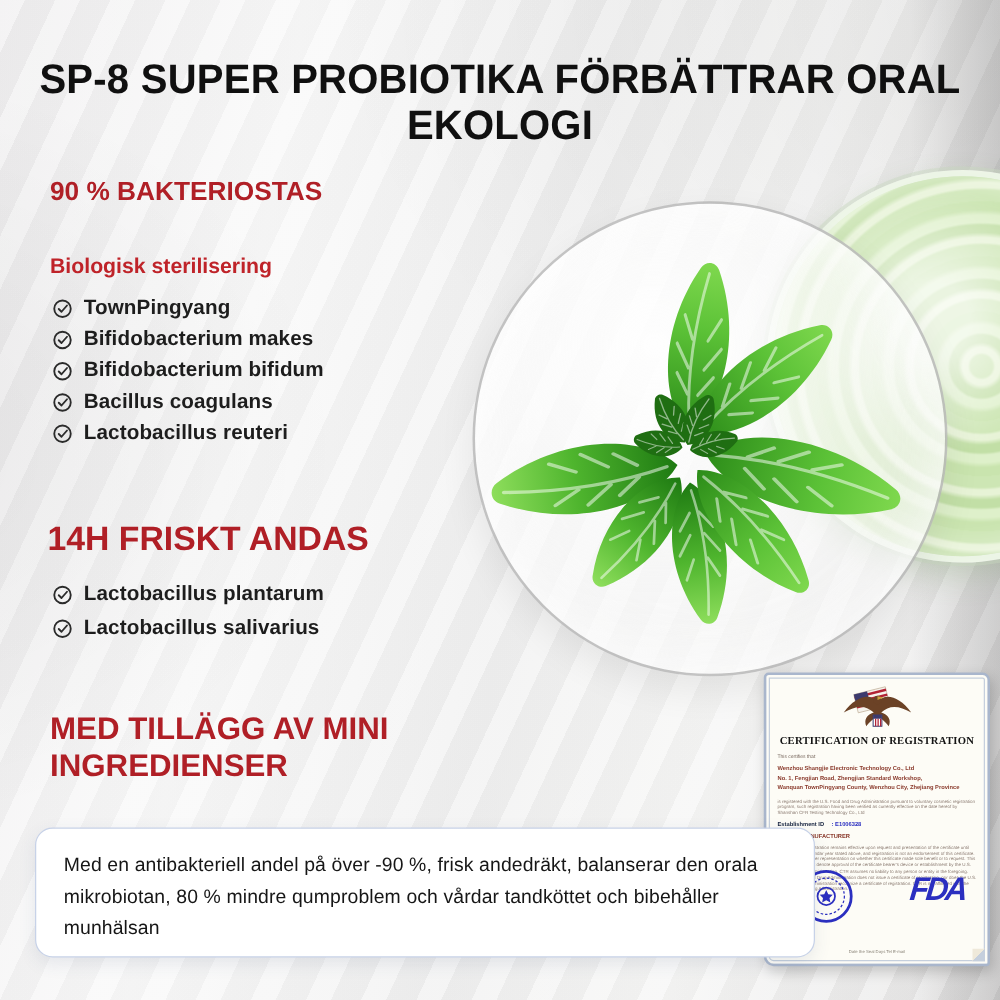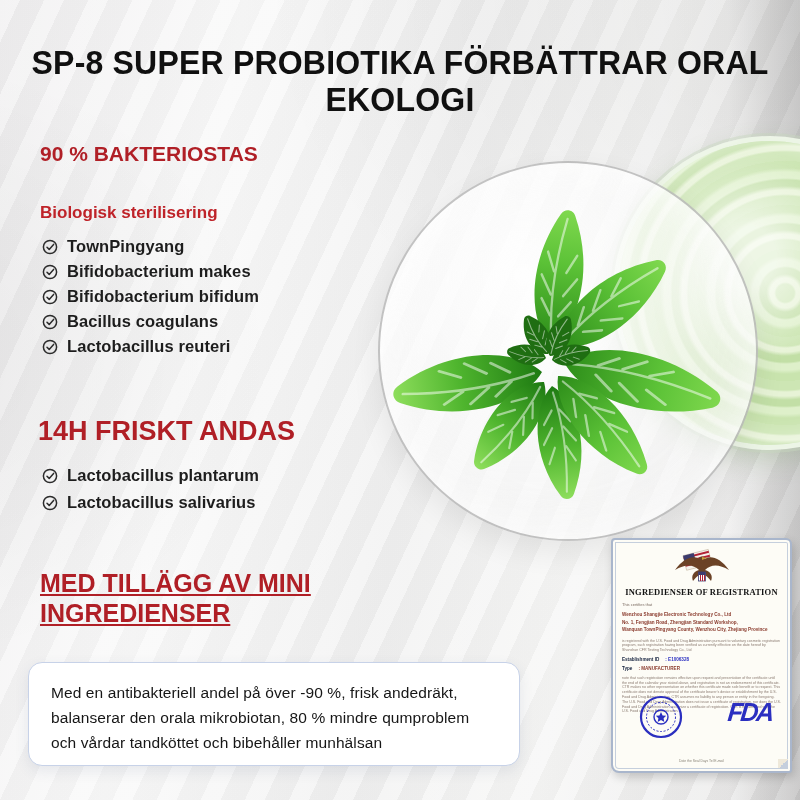--- a/index.html
+++ b/index.html
@@ -20,21 +20,21 @@
     font-size:33px;line-height:37px;font-weight:bold;color:#101010;
     letter-spacing:.2px;transform:scaleX(.97);transform-origin:center;
   }
   
   .h-red{color:#b01f26;font-weight:bold;}
   #h-bakteriostas{left:40px;top:142px;font-size:21px;}
   .sub-red{left:40px;color:#bf2329;font-weight:bold;font-size:17px;}
   #sub1{top:179px;}
   #sub2{top:203px;}
   #h-andas{left:38px;top:416px;font-size:27px;}
-  #h-ingredienser{left:40px;top:568px;font-size:25px;line-height:30px;width:430px;text-decoration:underline;}
+  #h-ingredienser{left:40px;top:568px;font-size:25px;line-height:30px;width:430px;}
   
   .clist{left:42px;}
   #list1{top:234px;}
   #list2{top:462px;}
   .citem{display:flex;align-items:center;height:25px;}
   #list2 .citem{height:27px;}
   .cicon{width:16px;height:16px;margin-right:9px;flex:0 0 16px;}
   .clabel{font-size:16.5px;font-weight:600;color:#1d1d1d;letter-spacing:.1px;}
   
   #gel-dish{
@@ -48,21 +48,21 @@
   }
   #glass-circle{
     left:378px;top:161px;width:376px;height:376px;border-radius:50%;
     border:2px solid rgba(150,150,150,.55);
     background:radial-gradient(circle at 38% 30%, rgba(255,255,255,.92), rgba(250,250,250,.62) 55%, rgba(238,238,238,.55));
     box-shadow:0 12px 30px rgba(0,0,0,.07), inset 0 0 50px rgba(255,255,255,.85);
   }
   #mint{left:392px;top:176px;}
   
   #infobox{
-    left:28px;top:662px;width:492px;height:104px;background:#ffffff;
+    left:28px;top:662px;width:624px;height:104px;background:#ffffff;
     border:1.5px solid #c7d2e8;border-radius:14px;box-sizing:border-box;
     padding:17px 22px 16px 22px;z-index:6;
     box-shadow:0 5px 14px rgba(60,80,120,.10);
   }
   #infobox .txt{font-size:15.5px;line-height:25px;font-weight:500;color:#161616;letter-spacing:.1px;}
   
   #certificate{
     left:611px;top:538px;width:181px;height:235px;background:#fdfcf6;z-index:3;
     border:2px solid #a9b6cc;border-radius:4px 6px 3px 8px;box-sizing:border-box;
     box-shadow:inset 0 0 0 2px #fdfcf6, inset 0 0 0 3px #c5cfdd, 2px 4px 10px rgba(0,0,0,.18);
@@ -205,21 +205,21 @@
         <rect x="14" y="13.5" width="26" height="2" fill="#b22234"></rect>
         <rect x="14" y="4" width="11" height="7" fill="#3c3b6e"></rect>
       </g>
       <path d="M4,22 C14,8 26,6 31,14 C36,6 48,8 58,22 C48,16 40,16 34,22 C40,24 42,28 40,33 C36,28 33,26 31,26 C29,26 26,28 22,33 C20,28 22,24 28,22 C22,16 14,16 4,22 Z" fill="#6b4226"></path>
       <circle cx="31" cy="12" r="3.4" fill="#6b4226"></circle>
       <path d="M31,9 L36,10 L31,12 Z" fill="#caa13c"></path>
       <rect x="27.5" y="24" width="7" height="9" fill="#fff" stroke="#3c3b6e" stroke-width="0.8"></rect>
       <rect x="27.5" y="24" width="7" height="3" fill="#3c3b6e"></rect>
       <path d="M29.5,27 v6 M31.5,27 v6 M33.5,27 v6" stroke="#b22234" stroke-width="1"></path>
     </svg>
-    <div class="cert-title">INGREDIENSER OF REGISTRATION</div>
+    <div class="cert-title">CERTIFICATION OF REGISTRATION</div>
     <div class="cert-intro">This certifies that</div>
     <div class="cert-co">
       <div>Wenzhou Shangjie Electronic Technology Co., Ltd</div>
       <div>No. 1, Fengjian Road, Zhengjian Standard Workshop,</div>
       <div>Wanquan TownPingyang County, Wenzhou City, Zhejiang Province</div>
     </div>
     <div class="cert-body">is registered with the U.S. Food and Drug Administration pursuant to voluntary cosmetic registration program, such registration having been verified as currently effective on the date hereof by Shanshan CFR Testing Technology Co., Ltd</div>
     <div class="cert-row">
       <span>Establishment ID</span>
       <span class="val">: E1006328</span>

